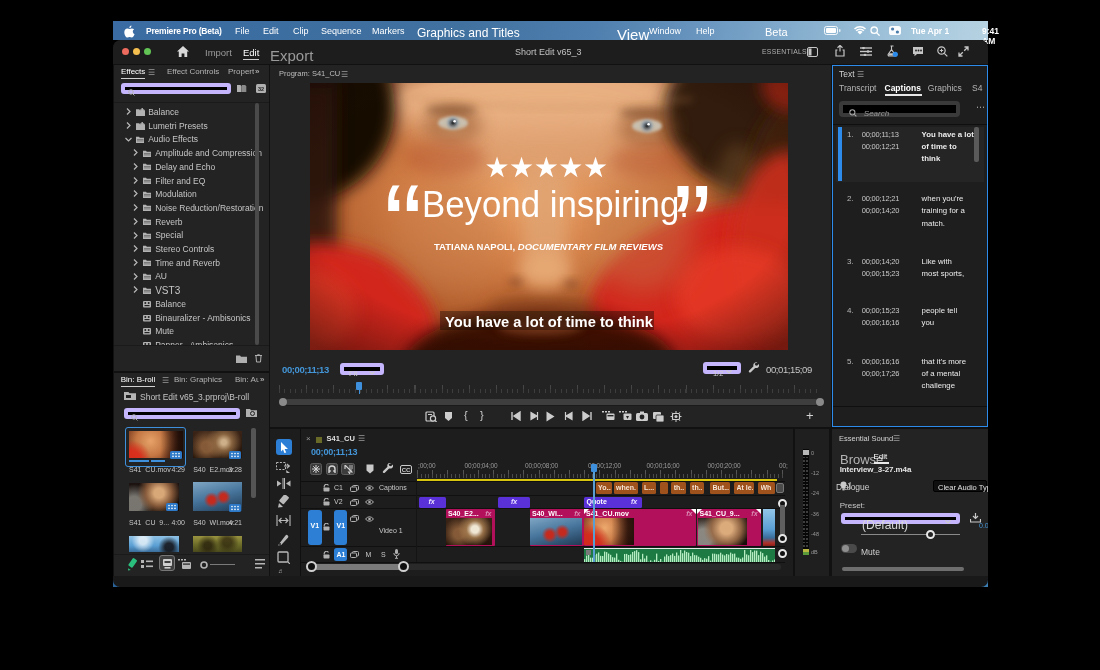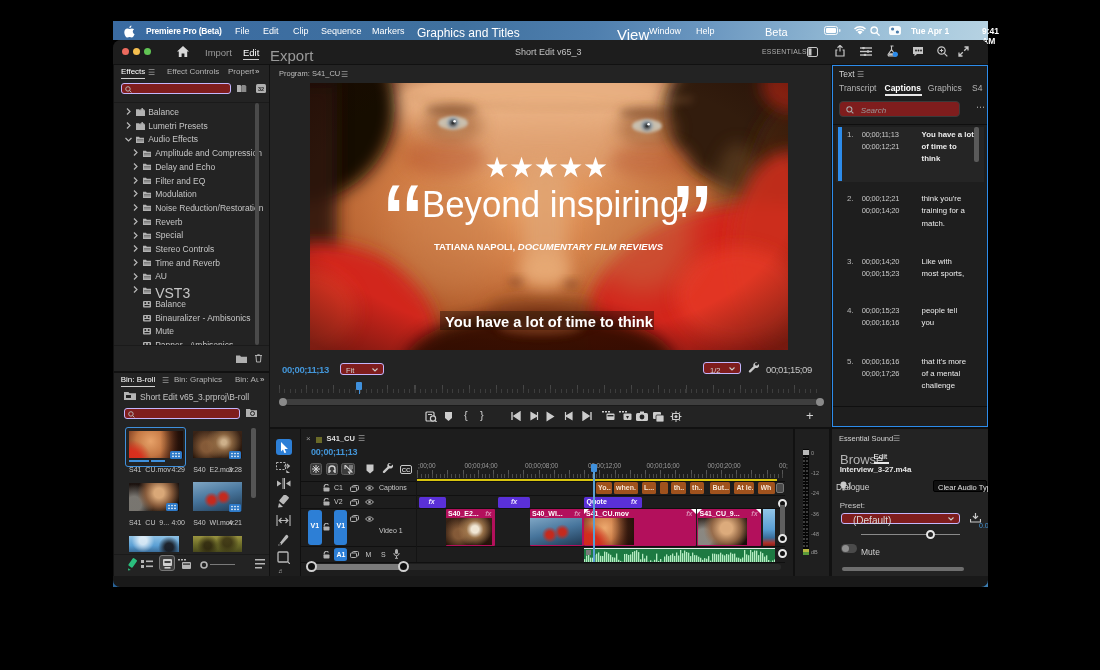--- a/index.html
+++ b/index.html
@@ -11,21 +11,21 @@
     background:linear-gradient(100deg,#3a6ba2 0%,#40719f 40%,#4f7fae 55%,#6b97c0 68%,#8fb6d2 82%,#a9cade 93%,#b6d2e2 100%);
     color:#fff; font-size:9.5px; }
   #menubar .mi { position:absolute; top:5px; }
   #window { left:113px; top:40px; width:875px; height:547px; background:#111;
     border-radius:8px 8px 7px 7px; }
   #titlebar { left:0; top:0; width:875px; height:24px; background:#1d1d1d; border-radius:8px 8px 0 0; }
   .tl { position:absolute; top:8px; width:7px; height:7px; border-radius:50%; }
   .panel { position:absolute; background:#232323; }
   .ptab { font-size:8px; color:#b4b4b4; }
   .ptab.on { color:#fff; }
-  .well { background:#7f1d1d; border:1px solid #c4b5fd; border-radius:3px; }
+  .well { background:#000000; border:4px solid #c4b5fd; border-radius:3px; }
 </style>
 </head>
 <body>
 <div id="stage">
   <div id="menubar" class="abs">
     <svg class="mi" style="left:11px;top:3.5px;" width="11" height="13" viewBox="0 0 11 13">
         <path d="M7.8 3.4 c-.9 0 -1.7.5 -2.2.5 -.5 0 -1.3-.5 -2.2-.5 C1.7 3.4.3 4.8.3 7.2 c0 2.7 1.9 5.4 3.1 5.4.6 0 1.4-.5 2.2-.5.8 0 1.5.5 2.2.5 1 0 2.3-1.9 2.8-3.3 -1.2-.5-1.8-1.5-1.8-2.7 0-1 .5-1.9 1.3-2.4 C9.5 3.7 8.6 3.4 7.8 3.4 Z" fill="#fff"></path>
         <path d="M5.4 3 c.9 0 2.1-.9 2.1-2.6 C6.3.5 5.2 1.5 5.4 3 Z" fill="#fff"></path>
       </svg>
     <span class="mi" style="left:33px;font-weight:bold;font-size:8.5px;letter-spacing:-.2px;">Premiere Pro (Beta)</span>
@@ -279,21 +279,21 @@
           </div>
           <div class="abs" style="left:0;top:181.0px;width:155px;height:13.7px;overflow:hidden;">
             <svg class="abs" style="left:19.2px;top:2.4px;" width="5" height="7" viewBox="0 0 5 7">
               <path d="M1 0.5 L4 3.5 L1 6.5" fill="none" stroke="#b8b8b8" stroke-width="1.2"></path>
             </svg>
             <svg class="abs" style="left:28.6px;top:2.6px;" width="8.5" height="7" viewBox="0 0 8.5 7">
               <path d="M0 .8 h3 l.8 1 h4.7 v5.2 h-8.5 z" fill="#b2b2b2"></path>
               <rect x="1" y="3" width="6.5" height=".8" fill="#232323" opacity=".5"></rect>
               <rect x="1" y="4.5" width="6.5" height=".8" fill="#232323" opacity=".5"></rect>
             </svg>
-            <span class="abs" style="left:41.2px;top:1.2px;color:#c6c6c6;font-size:14px;white-space:nowrap;">VST3</span>
+            <span class="abs" style="left:41.2px;top:1.2px;color:#c6c6c6;font-size:10px;white-space:nowrap;">VST3</span>
           </div>
           <div class="abs" style="left:0;top:194.7px;width:155px;height:13.7px;overflow:hidden;">
             <svg class="abs" style="left:28.6px;top:2.2px;" width="8" height="8" viewBox="0 0 8 8">
               <rect x="0" y="1" width="8" height="6.5" rx="1" fill="#b2b2b2"></rect>
               <circle cx="2.3" cy="3" r="1" fill="#232323"></circle>
               <circle cx="5.7" cy="3" r="1" fill="#232323"></circle>
               <rect x="1.5" y="5" width="5" height="1.2" fill="#232323"></rect>
             </svg>
             <span class="abs" style="left:41.2px;top:1.2px;color:#c6c6c6;font-size:8.5px;white-space:nowrap;">Balance</span>
           </div>
@@ -635,21 +635,21 @@
         <div class="abs" style="left:4.5px;top:60.9px;width:4.5px;height:54.5px;background:#2d8ceb;"></div>
         <span class="abs" style="left:14px;top:64.2px;color:#b8b8b8;font-size:8px;">1.</span>
         <span class="abs" style="left:28.8px;top:64.2px;color:#c9c9c9;font-size:7.5px;letter-spacing:-.2px;">00;00;11;13</span>
         <span class="abs" style="left:28.8px;top:76.3px;color:#c9c9c9;font-size:7.5px;letter-spacing:-.2px;">00;00;12;21</span>
         <span class="abs" style="left:88.6px;top:64.2px;color:#ececec;font-size:7.8px;font-weight:bold;white-space:nowrap;">You have a lot</span>
         <span class="abs" style="left:88.6px;top:76.3px;color:#ececec;font-size:7.8px;font-weight:bold;white-space:nowrap;">of time to</span>
         <span class="abs" style="left:88.6px;top:88.4px;color:#ececec;font-size:7.8px;font-weight:bold;white-space:nowrap;">think</span>
         <span class="abs" style="left:14px;top:128.3px;color:#b8b8b8;font-size:8px;">2.</span>
         <span class="abs" style="left:28.8px;top:128.3px;color:#c9c9c9;font-size:7.5px;letter-spacing:-.2px;">00;00;12;21</span>
         <span class="abs" style="left:28.8px;top:140.4px;color:#c9c9c9;font-size:7.5px;letter-spacing:-.2px;">00;00;14;20</span>
-        <span class="abs" style="left:88.6px;top:128.3px;color:#ececec;font-size:7.8px;font-weight:normal;white-space:nowrap;">think you're</span>
+        <span class="abs" style="left:88.6px;top:128.3px;color:#ececec;font-size:7.8px;font-weight:normal;white-space:nowrap;">when you're</span>
         <span class="abs" style="left:88.6px;top:140.4px;color:#ececec;font-size:7.8px;font-weight:normal;white-space:nowrap;">training for a</span>
         <span class="abs" style="left:88.6px;top:152.5px;color:#ececec;font-size:7.8px;font-weight:normal;white-space:nowrap;">match.</span>
         <span class="abs" style="left:14px;top:190.5px;color:#b8b8b8;font-size:8px;">3.</span>
         <span class="abs" style="left:28.8px;top:190.5px;color:#c9c9c9;font-size:7.5px;letter-spacing:-.2px;">00;00;14;20</span>
         <span class="abs" style="left:28.8px;top:202.6px;color:#c9c9c9;font-size:7.5px;letter-spacing:-.2px;">00;00;15;23</span>
         <span class="abs" style="left:88.6px;top:190.5px;color:#ececec;font-size:7.8px;font-weight:normal;white-space:nowrap;">Like with</span>
         <span class="abs" style="left:88.6px;top:202.6px;color:#ececec;font-size:7.8px;font-weight:normal;white-space:nowrap;">most sports,</span>
         <span class="abs" style="left:14px;top:239.9px;color:#b8b8b8;font-size:8px;">4.</span>
         <span class="abs" style="left:28.8px;top:239.9px;color:#c9c9c9;font-size:7.5px;letter-spacing:-.2px;">00;00;15;23</span>
         <span class="abs" style="left:28.8px;top:252.0px;color:#c9c9c9;font-size:7.5px;letter-spacing:-.2px;">00;00;16;16</span>
@@ -1000,21 +1000,21 @@
           <path d="M3.5 0.5 a3 3 0 0 1 3 3 c0 1.2-.7 1.8-1.2 2.4 l-.3 1.6 h-3 l-.3-1.6 C1.2 5.3 0.5 4.7 0.5 3.5 a3 3 0 0 1 3-3 Z" fill="#c9c9c9"></path>
           <rect x="2.4" y="8.2" width="2.2" height="1.2" fill="#c9c9c9"></rect>
           <path d="M8.5 2 a3.5 3.5 0 0 1 0 5 M9.8 1 a5 5 0 0 1 0 7" stroke="#c9c9c9" fill="none" stroke-width=".9"></path>
         </svg>
         <span class="abs" style="left:4px;top:53px;color:#d0d0d0;font-size:8.5px;">Dialogue</span>
         <div class="abs" style="left:101px;top:50.5px;width:54px;height:12.5px;background:#0f0f0f;border:1px solid #000;border-radius:2px;">
           <span class="abs" style="left:4px;top:2.5px;color:#e0e0e0;font-size:7.5px;white-space:nowrap;">Clear Audio Typ</span>
         </div>
         <span class="abs" style="left:7.7px;top:72px;color:#c9c9c9;font-size:8px;">Preset:</span>
         <div class="well abs" style="left:9px;top:83.6px;width:119px;height:11px;">
-          <span class="abs" style="left:11px;top:1.5px;color:#d8d8d8;font-size:10px;">(Default)</span>
+          <span class="abs" style="left:17px;top:1.5px;color:#d8d8d8;font-size:12px;">(Default)</span>
           <svg class="abs" style="right:5px;top:3.5px;" width="6" height="4" viewBox="0 0 6 4">
             <path d="M0.5 0.5 L3 3 L5.5 0.5" fill="none" stroke="#ccc" stroke-width="1.1"></path>
           </svg>
         </div>
         <svg class="abs" style="left:138px;top:83.5px;" width="11" height="10" viewBox="0 0 11 10">
           <path d="M5.5 0 v5 M3 3 L5.5 5.5 L8 3" stroke="#c9c9c9" fill="none" stroke-width="1.2"></path>
           <path d="M0.5 6 v3 h10 v-3" stroke="#c9c9c9" fill="none" stroke-width="1.2"></path>
         </svg>
         <span class="abs" style="left:147px;top:93px;color:#4396d9;font-size:7px;">0.0</span>
         <div class="abs" style="left:29px;top:104.7px;width:99px;height:1.4px;background:#8a8a8a;"></div>

